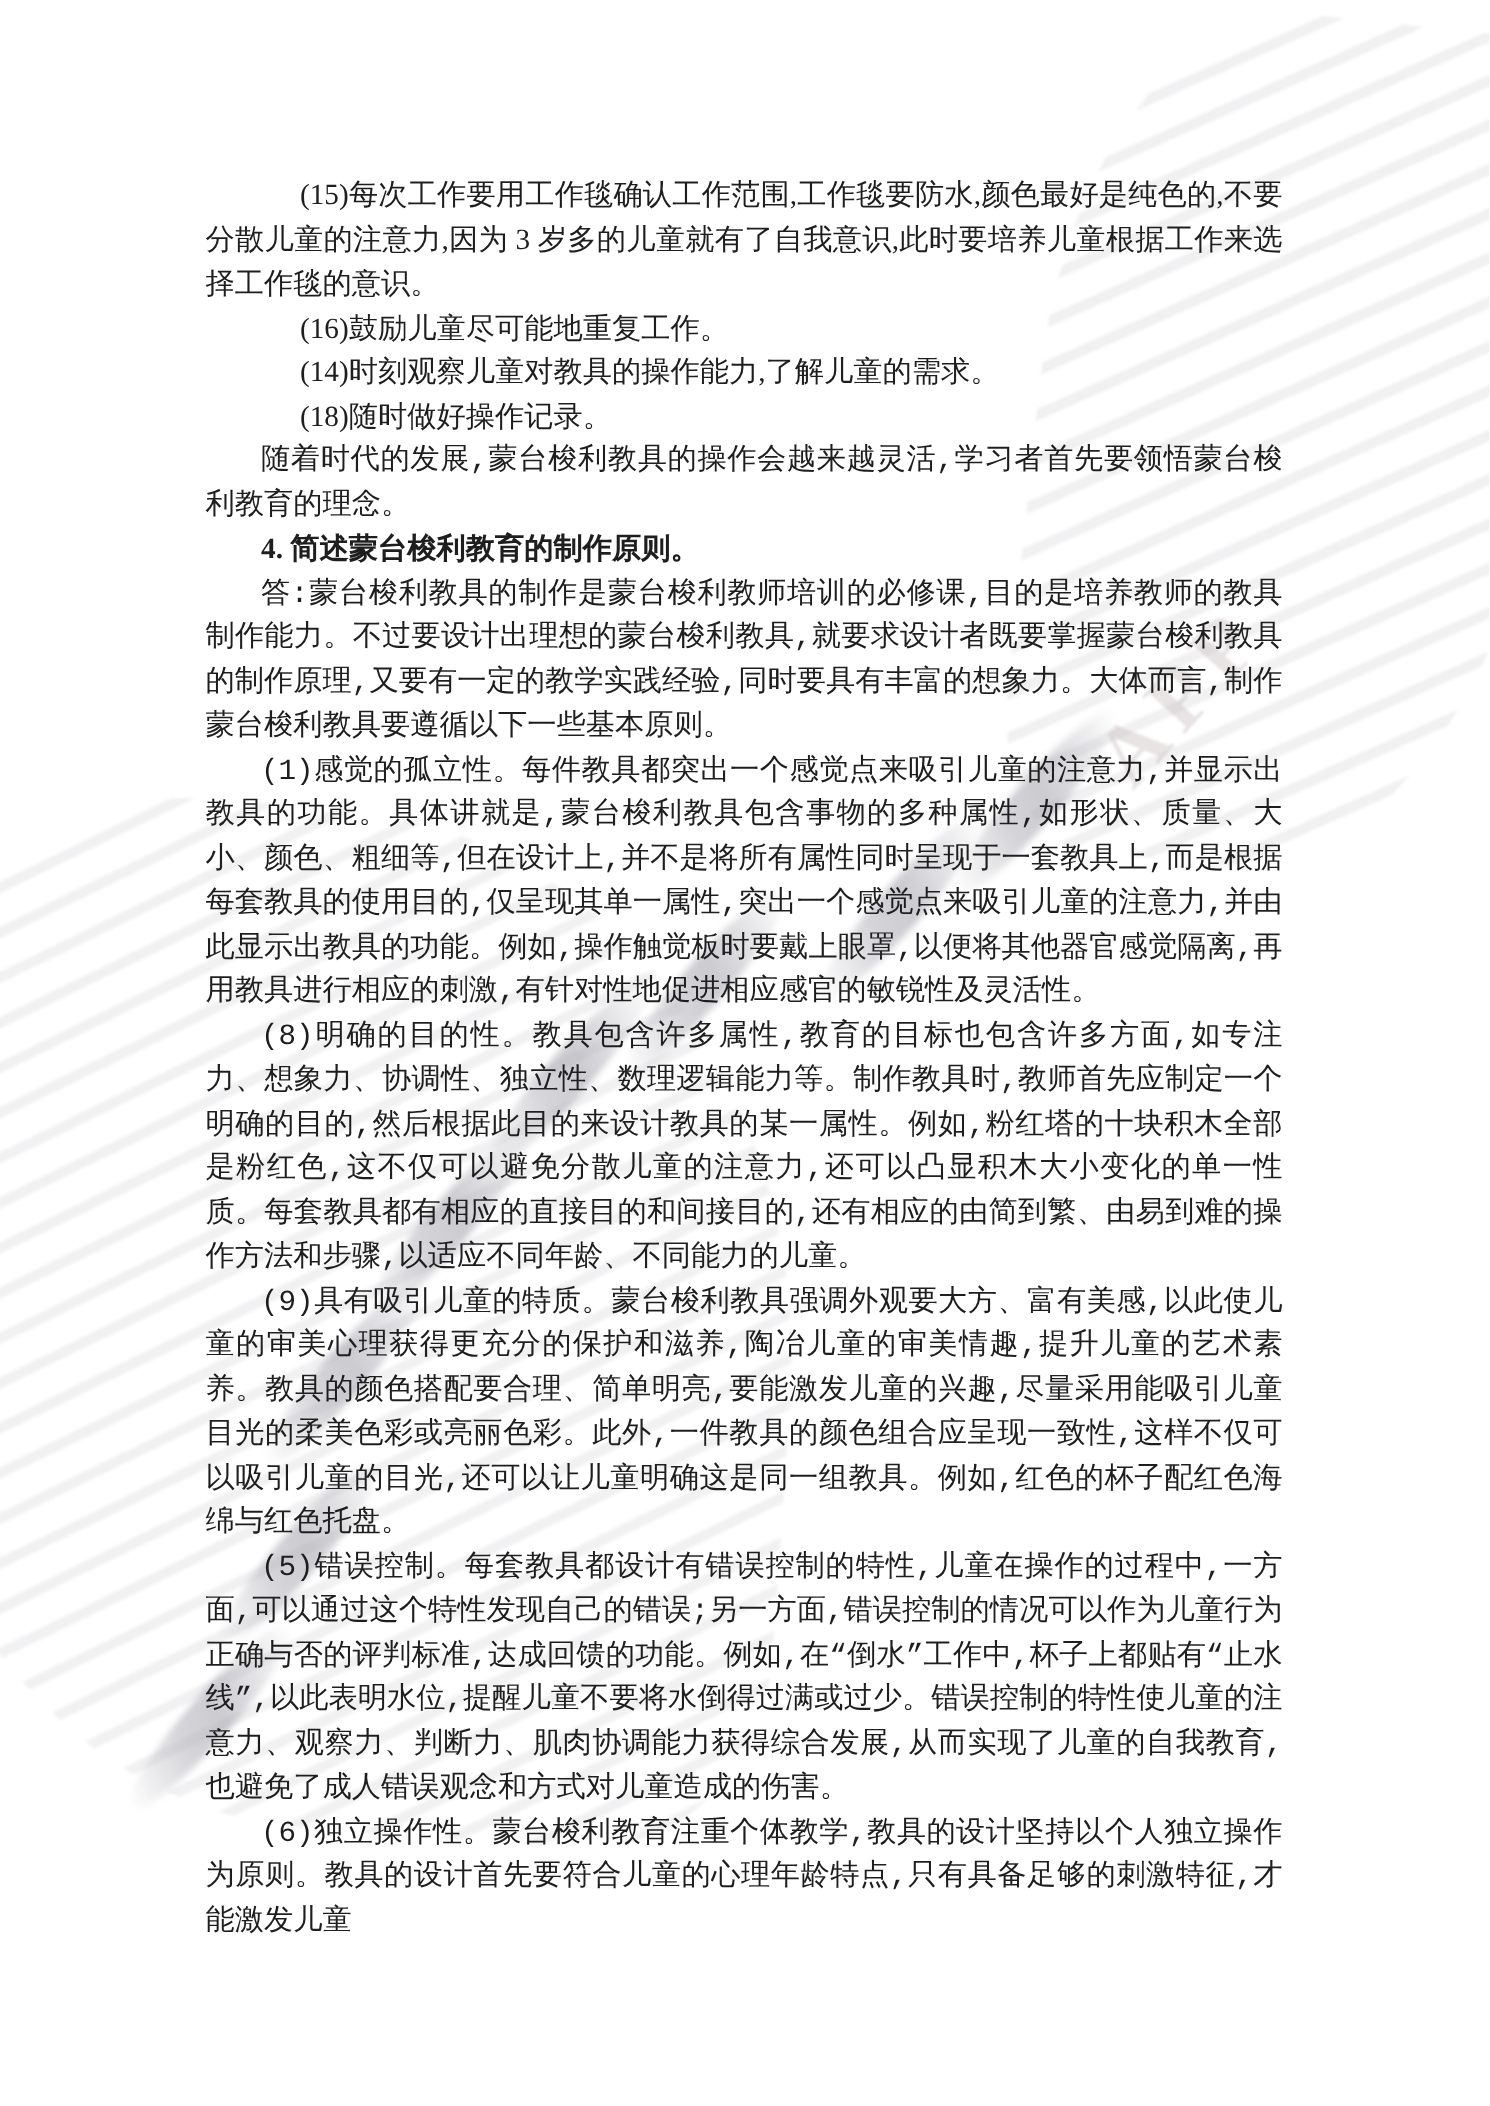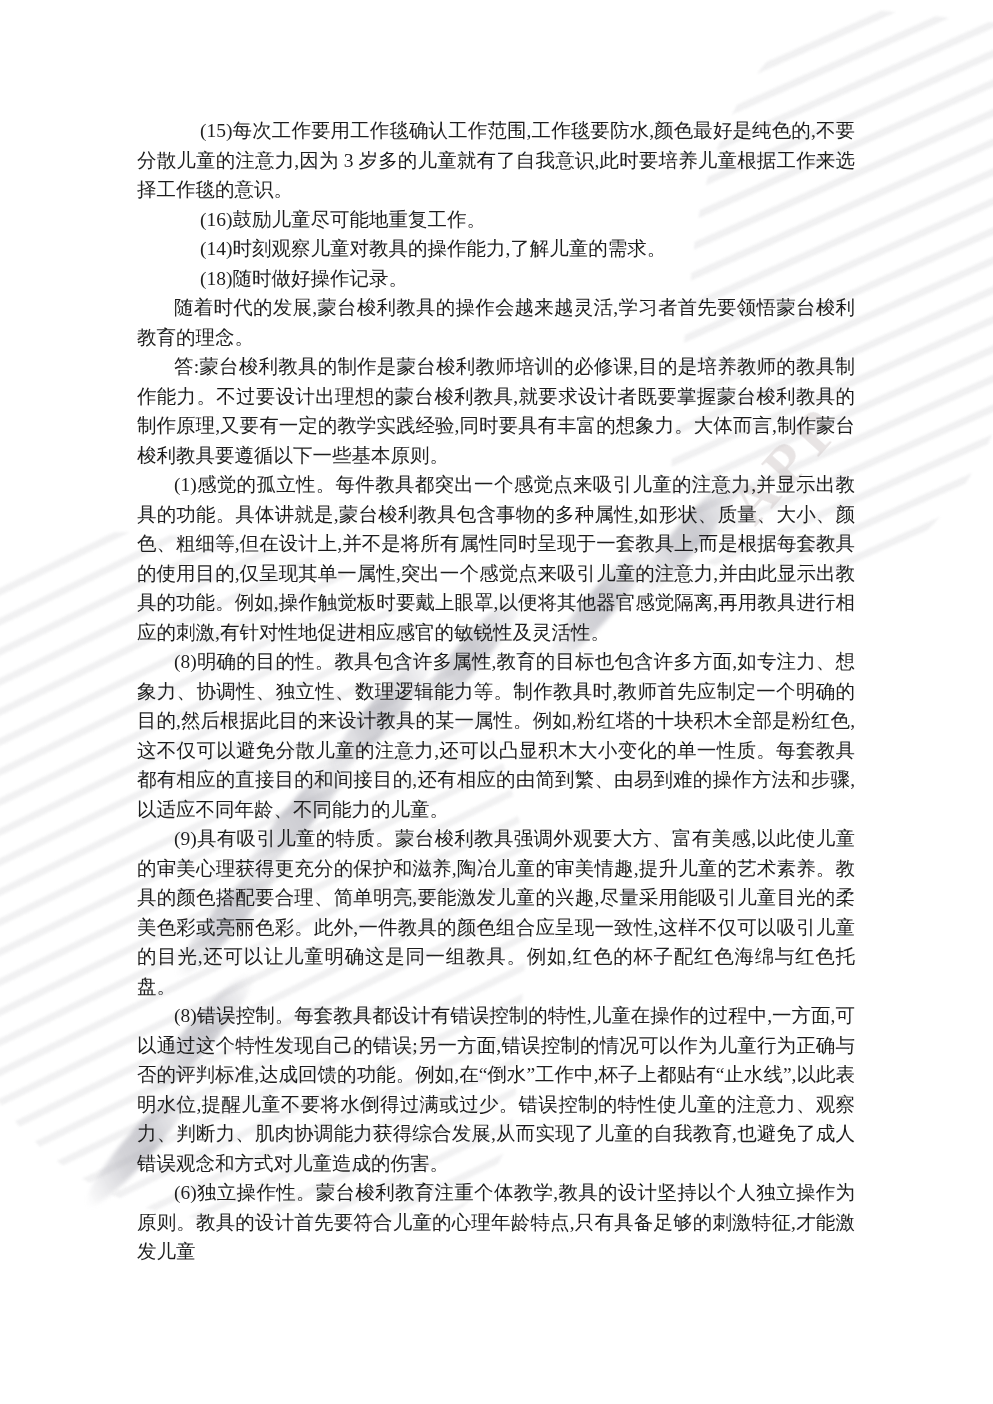--- a/index.html
+++ b/index.html
@@ -83,21 +83,21 @@
     line-height: 29.5px;
     color: #1e1e1e;
     text-align: justify;
     text-justify: inter-ideograph;
   }
   .text-column p {
     margin: 0;
     padding: 0;
   }
   .para-item    { text-indent: 63px; }
-  .para-para    { text-indent: 37px; }
+  .para-para    { text-indent: 37px; font-family: Liberation Mono, monospace; }
   .para-heading { text-indent: 37px; font-weight: bold; }
 </style>
 </head>
 <body>
 
 <div class="page">
 
   <div class="watermark-layer">
     <div class="wm-stripes wm-stripes-a"></div>
     <div class="wm-stripes wm-stripes-b"></div>
@@ -113,21 +113,22 @@
 
     <div class="wm-app">APP</div>
   </div>
 
   <div class="text-column">
       <p class="para-item">(15)每次工作要用工作毯确认工作范围,工作毯要防水,颜色最好是纯色的,不要分散儿童的注意力,因为 3 岁多的儿童就有了自我意识,此时要培养儿童根据工作来选择工作毯的意识。</p>
       <p class="para-item">(16)鼓励儿童尽可能地重复工作。</p>
       <p class="para-item">(14)时刻观察儿童对教具的操作能力,了解儿童的需求。</p>
       <p class="para-item">(18)随时做好操作记录。</p>
       <p class="para-para">随着时代的发展,蒙台梭利教具的操作会越来越灵活,学习者首先要领悟蒙台梭利教育的理念。</p>
+      <p class="para-heading">4. 简述蒙台梭利教育的制作原则。</p>
       <p class="para-para">答:蒙台梭利教具的制作是蒙台梭利教师培训的必修课,目的是培养教师的教具制作能力。不过要设计出理想的蒙台梭利教具,就要求设计者既要掌握蒙台梭利教具的制作原理,又要有一定的教学实践经验,同时要具有丰富的想象力。大体而言,制作蒙台梭利教具要遵循以下一些基本原则。</p>
       <p class="para-para">(1)感觉的孤立性。每件教具都突出一个感觉点来吸引儿童的注意力,并显示出教具的功能。具体讲就是,蒙台梭利教具包含事物的多种属性,如形状、质量、大小、颜色、粗细等,但在设计上,并不是将所有属性同时呈现于一套教具上,而是根据每套教具的使用目的,仅呈现其单一属性,突出一个感觉点来吸引儿童的注意力,并由此显示出教具的功能。例如,操作触觉板时要戴上眼罩,以便将其他器官感觉隔离,再用教具进行相应的刺激,有针对性地促进相应感官的敏锐性及灵活性。</p>
       <p class="para-para">(8)明确的目的性。教具包含许多属性,教育的目标也包含许多方面,如专注力、想象力、协调性、独立性、数理逻辑能力等。制作教具时,教师首先应制定一个明确的目的,然后根据此目的来设计教具的某一属性。例如,粉红塔的十块积木全部是粉红色,这不仅可以避免分散儿童的注意力,还可以凸显积木大小变化的单一性质。每套教具都有相应的直接目的和间接目的,还有相应的由简到繁、由易到难的操作方法和步骤,以适应不同年龄、不同能力的儿童。</p>
       <p class="para-para">(9)具有吸引儿童的特质。蒙台梭利教具强调外观要大方、富有美感,以此使儿童的审美心理获得更充分的保护和滋养,陶冶儿童的审美情趣,提升儿童的艺术素养。教具的颜色搭配要合理、简单明亮,要能激发儿童的兴趣,尽量采用能吸引儿童目光的柔美色彩或亮丽色彩。此外,一件教具的颜色组合应呈现一致性,这样不仅可以吸引儿童的目光,还可以让儿童明确这是同一组教具。例如,红色的杯子配红色海绵与红色托盘。</p>
-      <p class="para-para">(8)错误控制。每套教具都设计有错误控制的特性,儿童在操作的过程中,一方面,可以通过这个特性发现自己的错误;另一方面,错误控制的情况可以作为儿童行为正确与否的评判标准,达成回馈的功能。例如,在“倒水”工作中,杯子上都贴有“止水线”,以此表明水位,提醒儿童不要将水倒得过满或过少。错误控制的特性使儿童的注意力、观察力、判断力、肌肉协调能力获得综合发展,从而实现了儿童的自我教育,也避免了成人错误观念和方式对儿童造成的伤害。</p>
+      <p class="para-para">(5)错误控制。每套教具都设计有错误控制的特性,儿童在操作的过程中,一方面,可以通过这个特性发现自己的错误;另一方面,错误控制的情况可以作为儿童行为正确与否的评判标准,达成回馈的功能。例如,在“倒水”工作中,杯子上都贴有“止水线”,以此表明水位,提醒儿童不要将水倒得过满或过少。错误控制的特性使儿童的注意力、观察力、判断力、肌肉协调能力获得综合发展,从而实现了儿童的自我教育,也避免了成人错误观念和方式对儿童造成的伤害。</p>
       <p class="para-para">(6)独立操作性。蒙台梭利教育注重个体教学,教具的设计坚持以个人独立操作为原则。教具的设计首先要符合儿童的心理年龄特点,只有具备足够的刺激特征,才能激发儿童</p>
     </div>
 
 </div>
 
 </body></html>

